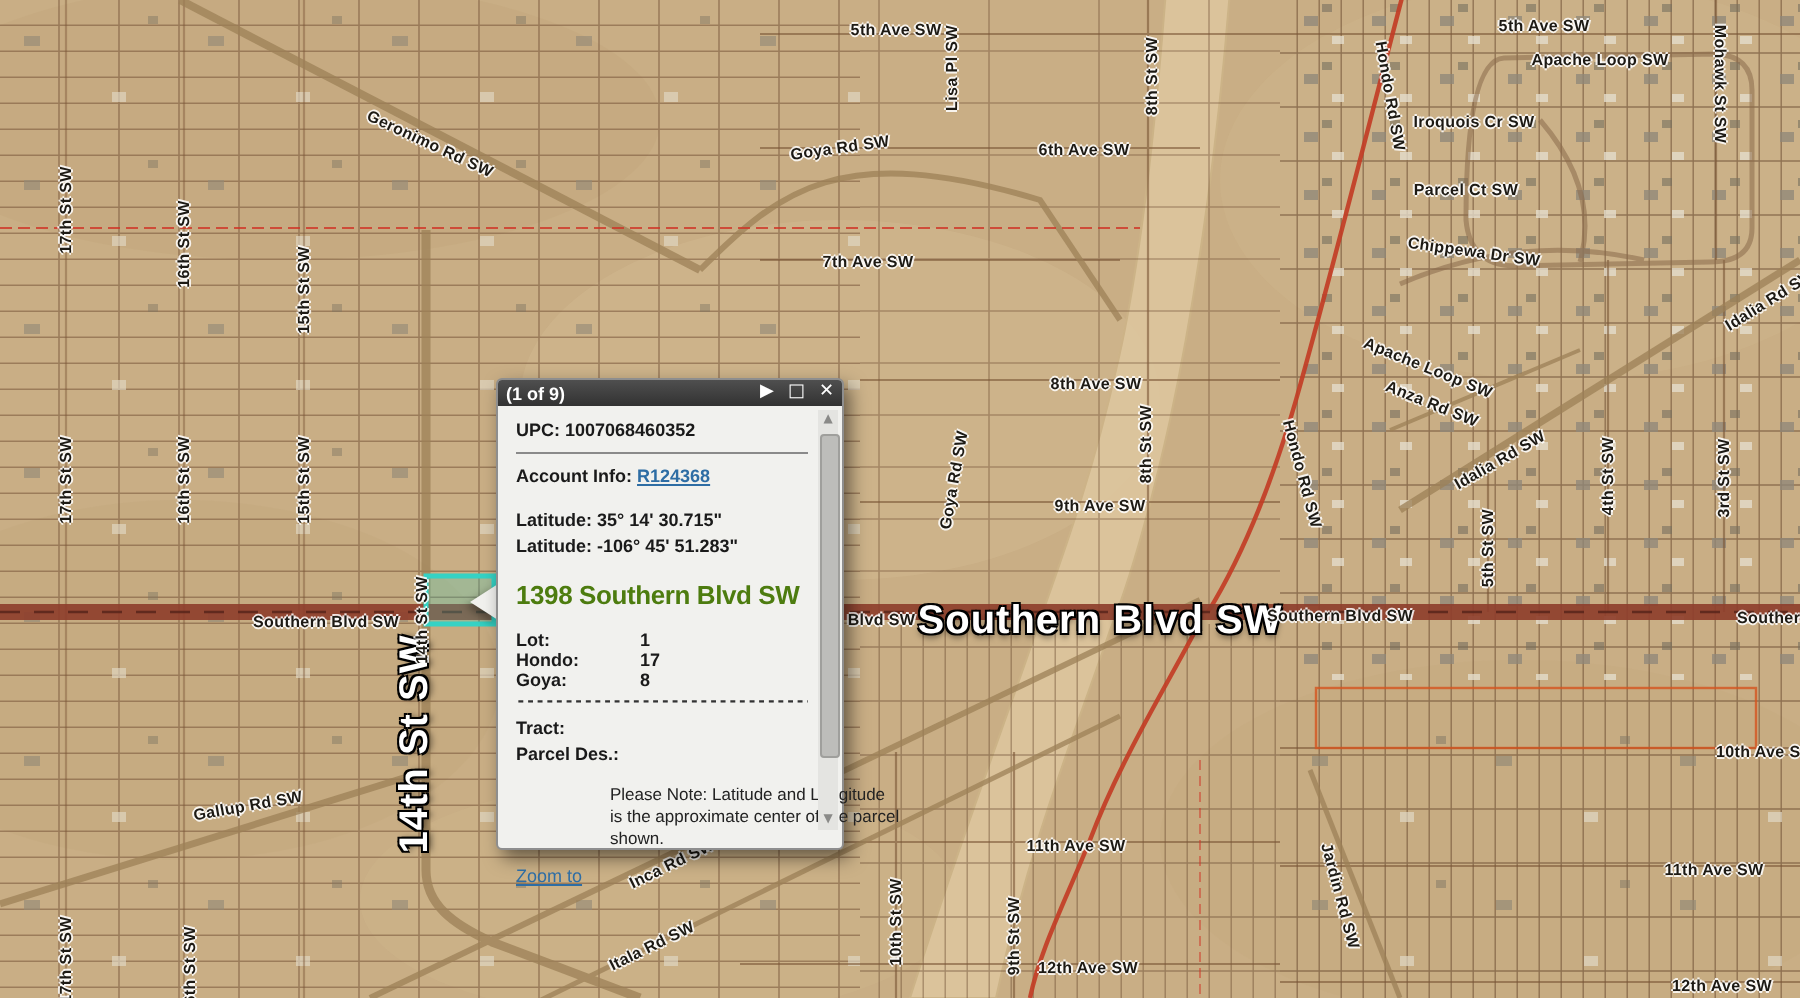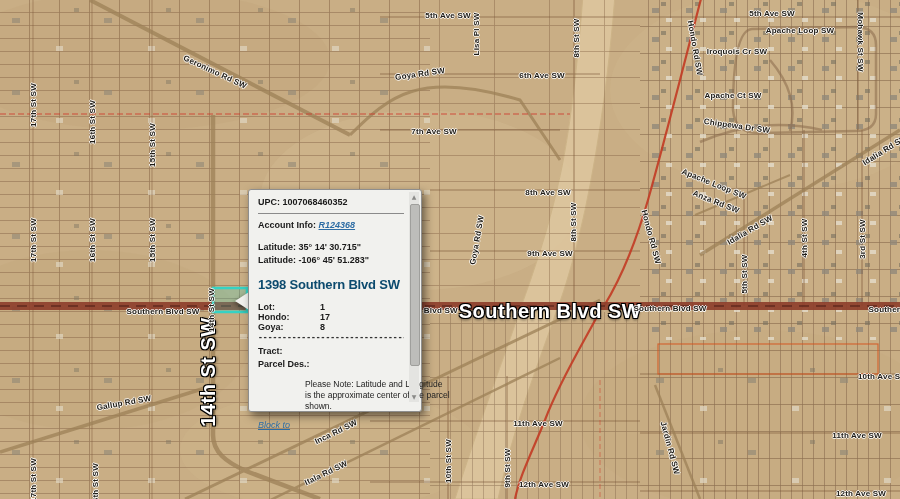--- a/index.html
+++ b/index.html
@@ -20,23 +20,23 @@
          border:1px solid #8e8e8e;border-radius:3px;box-shadow:3px 4px 9px rgba(0,0,0,.5);
          background:#f1f1ee;}
   #popup-header{height:13px;background:linear-gradient(#4f4f4f,#323232);
          border-radius:2px 2px 0 0;display:flex;align-items:center;padding:0 4px;}
   #popup-title{color:#fff;font:bold 9px "Liberation Sans",sans-serif;flex:1;}
   .hbtn{color:#fff;font:bold 9px "DejaVu Sans",sans-serif;margin-left:7px;cursor:pointer;line-height:13px;}
   #popup-body{position:relative;height:214px;padding:7px 17px 0 9px;
          font:bold 9px "Liberation Sans",sans-serif;color:#1a1a1a;}
   .rowline{margin:0 0 2px 0;line-height:11px;}
   .hr{border:0;border-top:1px solid #8a8a8a;margin:5px 0 6px 0;}
-  a.plink{color:#2e6da4;text-decoration:underline;cursor:pointer;font-style:italic;}
+  a.plink{color:#2e6da4;text-decoration:underline;cursor:pointer;}
   .gap{height:9px;}
-  .addr{font:bold 13px "Liberation Sans",sans-serif;letter-spacing:-.2px;margin:11px 0 10px 0;color:#0c4a6e;}
+  .addr{font:bold 13px "Liberation Sans",sans-serif;letter-spacing:-.2px;margin:11px 0 10px 0;color:#4d7c0f;}
   .kv{display:flex;line-height:10px;}
   .kv .k{width:62px;}
   .sep{font:bold 8px "DejaVu Sans Mono",monospace;letter-spacing:0;color:#333;line-height:8px;
        overflow:hidden;white-space:nowrap;margin:2px 0 4px 0;}
   .note{font:normal 8.5px "Liberation Sans",sans-serif;color:#222;line-height:11px;margin-top:9px;width:146px;margin-left:47px;}
   .zoomto{display:inline-block;margin-top:8px;font:normal 9px "Liberation Sans",sans-serif;}
   
   #sb{position:absolute;right:2px;top:2px;width:10px;height:210px;background:#e4e4e1;}
   .sb-arrow{position:absolute;left:0;width:10px;height:10px;color:#8a8a88;
             font:6px "DejaVu Sans",sans-serif;text-align:center;line-height:10px;cursor:pointer;}
@@ -140,24 +140,24 @@
 
   <div id="labels">
       <span class="lbl" style="left: 448px; top: 15px; transform: translate(-50%, -50%) rotate(0deg);">5th Ave SW</span>
       <span class="lbl" style="left: 476px; top: 34px; transform: translate(-50%, -50%) rotate(-90deg);">Lisa Pl SW</span>
       <span class="lbl" style="left: 772px; top: 13px; transform: translate(-50%, -50%) rotate(0deg);">5th Ave SW</span>
       <span class="lbl" style="left: 800px; top: 30px; transform: translate(-50%, -50%) rotate(0deg);">Apache Loop SW</span>
       <span class="lbl" style="left: 215px; top: 72px; transform: translate(-50%, -50%) rotate(25deg);">Geronimo Rd SW</span>
       <span class="lbl" style="left: 420px; top: 74px; transform: translate(-50%, -50%) rotate(-8deg);">Goya Rd SW</span>
       <span class="lbl" style="left: 542px; top: 75px; transform: translate(-50%, -50%) rotate(0deg);">6th Ave SW</span>
       <span class="lbl" style="left: 576px; top: 38px; transform: translate(-50%, -50%) rotate(-90deg);">8th St SW</span>
-      <span class="lbl" style="left: 737px; top: 51px; transform: translate(-50%, -50%) rotate(0deg);">Iroquois Cr SW</span>
+      <span class="lbl" style="left: 737px; top: 61px; transform: translate(-50%, -50%) rotate(0deg);">Iroquois Cr SW</span>
       <span class="lbl" style="left: 695px; top: 48px; transform: translate(-50%, -50%) rotate(80deg);">Hondo Rd SW</span>
       <span class="lbl" style="left: 860px; top: 42px; transform: translate(-50%, -50%) rotate(90deg);">Mohawk St SW</span>
-      <span class="lbl" style="left: 733px; top: 95px; transform: translate(-50%, -50%) rotate(0deg);">Apache Ct SW</span>
+      <span class="lbl" style="left: 733px; top: 95px; transform: translate(-50%, -50%) rotate(0deg);">Parcel Ct SW</span>
       <span class="lbl" style="left: 434px; top: 131px; transform: translate(-50%, -50%) rotate(0deg);">7th Ave SW</span>
       <span class="lbl" style="left: 737px; top: 126px; transform: translate(-50%, -50%) rotate(8deg);">Chippewa Dr SW</span>
       <span class="lbl" style="left: 885px; top: 150px; transform: translate(-50%, -50%) rotate(-32deg);">Idalia Rd SW</span>
       <span class="lbl" style="left: 33px; top: 105px; transform: translate(-50%, -50%) rotate(-90deg);">17th St SW</span>
       <span class="lbl" style="left: 92px; top: 122px; transform: translate(-50%, -50%) rotate(-90deg);">16th St SW</span>
       <span class="lbl" style="left: 152px; top: 145px; transform: translate(-50%, -50%) rotate(-90deg);">15th St SW</span>
       <span class="lbl" style="left: 33px; top: 240px; transform: translate(-50%, -50%) rotate(-90deg);">17th St SW</span>
       <span class="lbl" style="left: 92px; top: 240px; transform: translate(-50%, -50%) rotate(-90deg);">16th St SW</span>
       <span class="lbl" style="left: 152px; top: 240px; transform: translate(-50%, -50%) rotate(-90deg);">15th St SW</span>
       <span class="lbl" style="left: 548px; top: 192px; transform: translate(-50%, -50%) rotate(0deg);">8th Ave SW</span>
@@ -189,20 +189,26 @@
       <span class="lbl" style="left: 861px; top: 493px; transform: translate(-50%, -50%) rotate(0deg);">12th Ave SW</span>
       <span class="lbl" style="left: 538px; top: 423px; transform: translate(-50%, -50%) rotate(0deg);">11th Ave SW</span>
       <span class="lbl" style="left: 544px; top: 484px; transform: translate(-50%, -50%) rotate(0deg);">12th Ave SW</span>
       <span class="lbl" style="left: 33px; top: 480px; transform: translate(-50%, -50%) rotate(-90deg);">17th St SW</span>
       <span class="lbl" style="left: 95px; top: 485px; transform: translate(-50%, -50%) rotate(-90deg);">16th St SW</span>
     </div>
 
   <div id="pointer"></div>
 
   <div id="popup">
+    <div id="popup-header">
+      <span id="popup-title">(1 of 9)</span>
+      <span class="hbtn">▶</span>
+      <span class="hbtn">□</span>
+      <span class="hbtn">✕</span>
+    </div>
     <div id="popup-body">
       <div class="rowline">
         <span>UPC:</span>
         <span>1007068460352</span>
       </div>
       <div class="hr"></div>
       <div class="rowline">
         <span>Account Info:</span>
         <a class="plink">R124368</a>
       </div>
@@ -231,21 +237,21 @@
       <div class="sep">-------------------------------</div>
       <div class="rowline">
         <span>Tract:</span>
         <span></span>
       </div>
       <div class="rowline">
         <span>Parcel Des.:</span>
         <span></span>
       </div>
       <div class="note">Please Note: Latitude and Longitude is the approximate center of the parcel shown.</div>
-      <a class="plink zoomto">Block to</a>
+      <a class="plink zoomto">Zoom to</a>
 
       <div id="sb">
         <div class="sb-arrow" id="sb-up">▲</div>
         <div id="sb-thumb"></div>
         <div class="sb-arrow" id="sb-down">▼</div>
       </div>
     </div>
   </div>
 </div>
 

